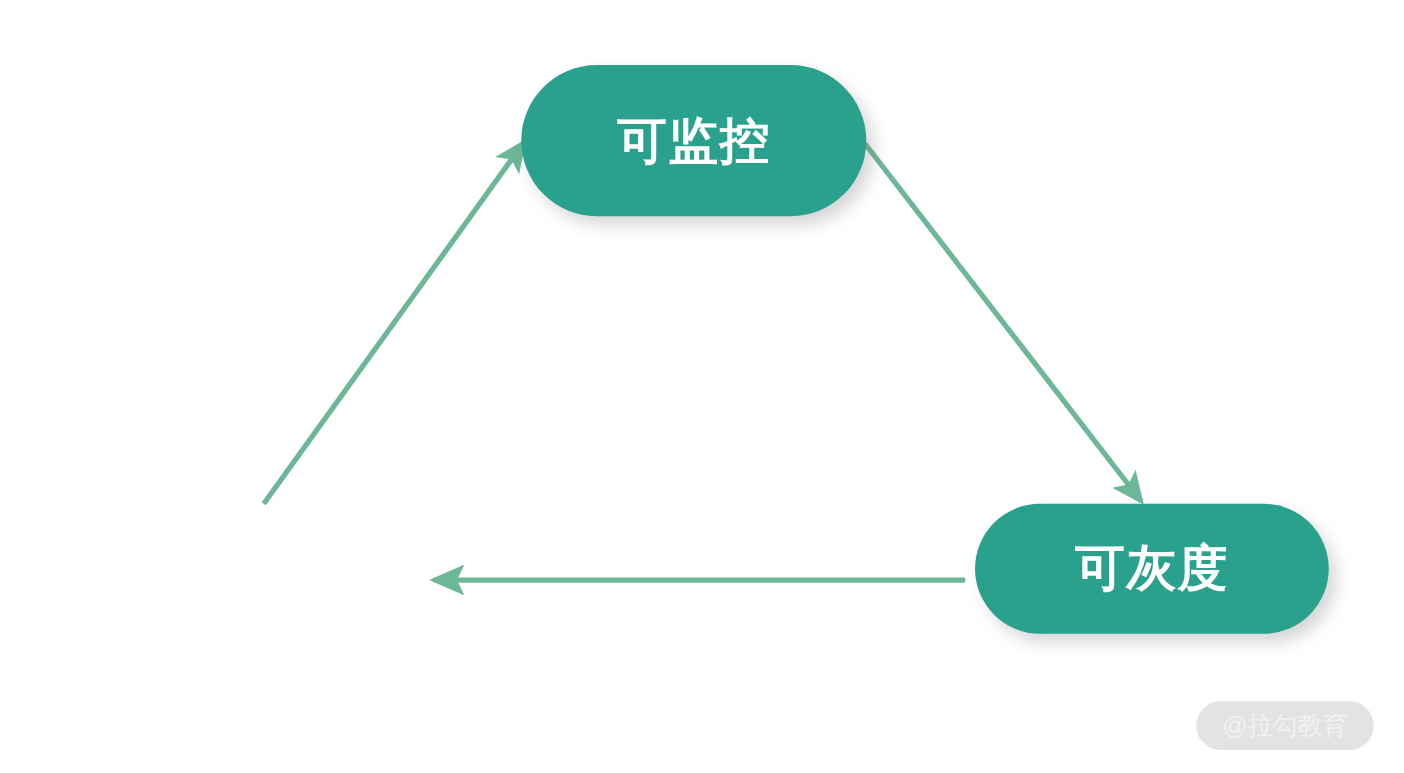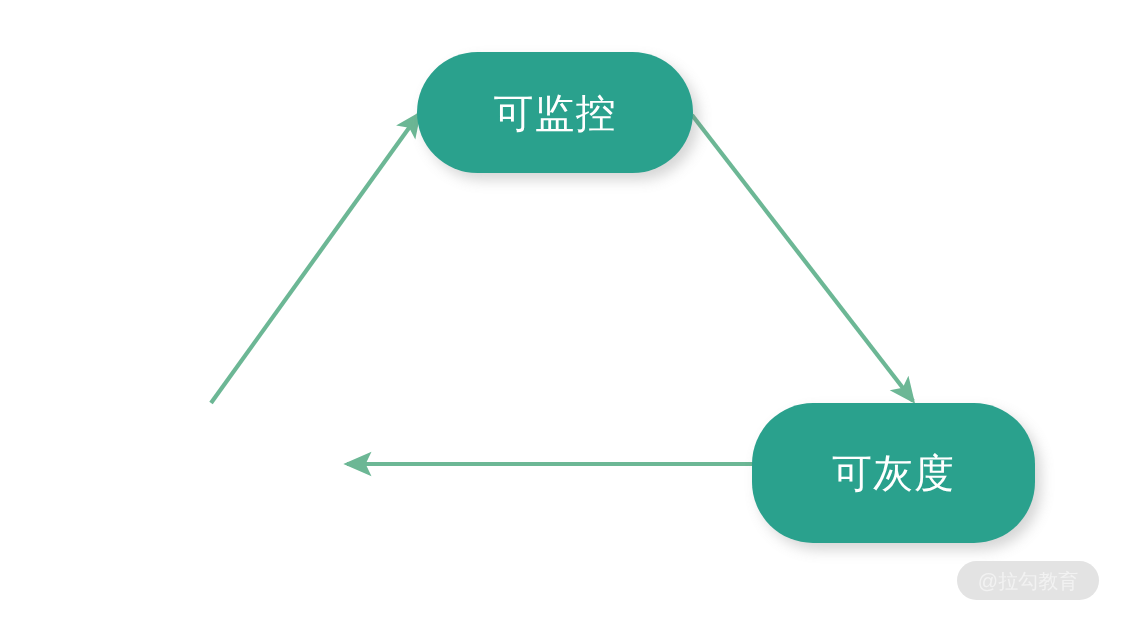--- a/index.html
+++ b/index.html
@@ -39,21 +39,21 @@
     justify-content: center;
     background: #2aa18d;
     border-radius: 61px;
     box-shadow: 6px 7px 13px rgba(120, 120, 120, 0.30);
     box-sizing: border-box;
   }
 
   .node-label {
     color: #ffffff;
     font-size: 40px;
-    font-weight: normal;
+    font-weight: bold;
     letter-spacing: 1px;
     line-height: 1;
     white-space: nowrap;
     user-select: none;
   }
 
   #node-monitor {
     left: 417px;
     top: 52px;
     width: 276px;
@@ -61,24 +61,24 @@
   }
 
   #node-rollback {
     left: 65px;
     top: 403px;
     width: 280px;
     height: 122px;
   }
 
   #node-grayscale {
-    left: 752px;
+    left: 780px;
     top: 403px;
     width: 283px;
-    height: 140px;
+    height: 104px;
   }
 
   #watermark {
     position: absolute;
     left: 957px;
     top: 561px;
     width: 142px;
     height: 39px;
     z-index: 3;
     display: flex;

